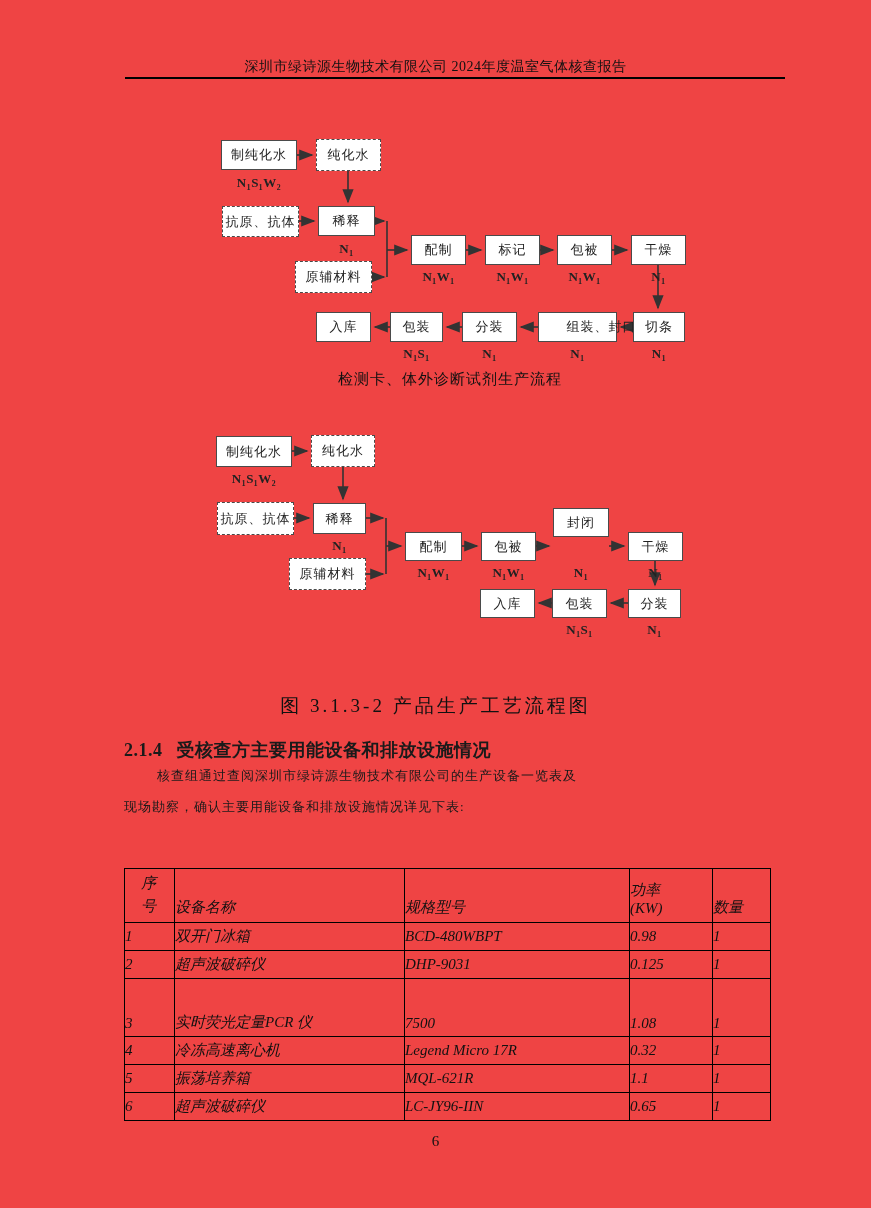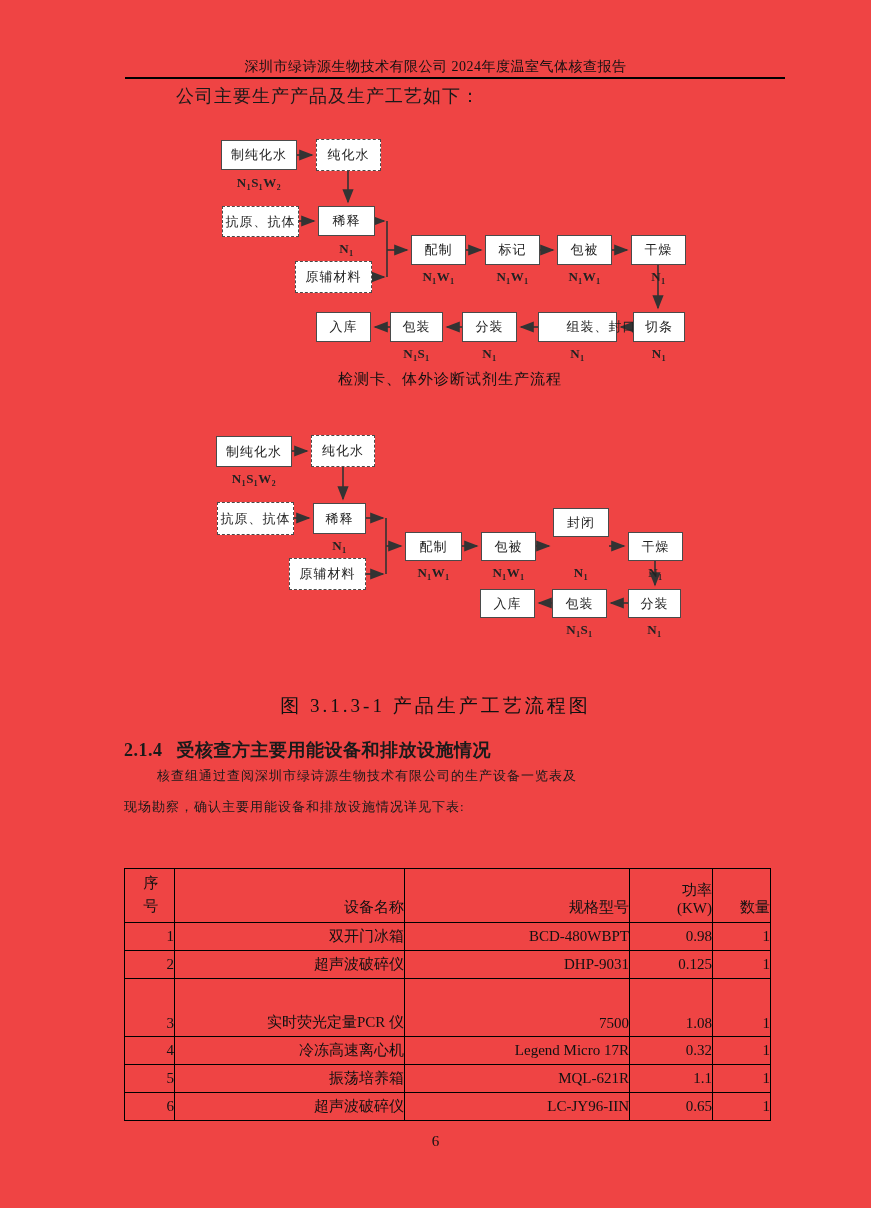--- a/index.html
+++ b/index.html
@@ -30,37 +30,36 @@
   
   .section-heading { top:738px; left:124px; font-size:18px; font-weight:bold; letter-spacing:0.5px; }
   .section-heading .num { margin-right:14px; }
   .para-line { left:124px; width:655px; font-size:13px; letter-spacing:1px; }
   .para-line.l1 { top:767px; padding-left:33px; }
   .para-line.l2 { top:798px; }
 
   
   .table-title { top:841px; left:0; width:871px; text-align:center; font-size:17px; font-weight:bold; letter-spacing:1px; }
   table.equip { position:absolute; top:868px; left:124px; width:646px; border-collapse:collapse; table-layout:fixed; }
-  table.equip th, table.equip td { border:1.5px solid #000; text-align:right; font-size:15px; font-weight:normal; color:#111; padding:0; }
+  table.equip th, table.equip td { border:1.5px solid #000; text-align:left; font-size:15px; font-weight:normal; color:#111; padding:0;font-style:italic; }
   table.equip thead th { height:54px; vertical-align:bottom; padding-bottom:5px; }
   .seq-head { width:1.15em; margin:0 auto; word-break:break-all; line-height:1.5; }
   table.equip tbody tr td { height:28px; vertical-align:middle; }
   table.equip tbody tr.tall td { height:58px; vertical-align:bottom; padding-bottom:4px; }
 
   .page-number { top:1133px; left:0; width:871px; text-align:center; font-size:15px; color:#111; }
 </style>
 </head>
 <body>
 
 <div id="page">
 
   <div class="abs doc-header">深圳市绿诗源生物技术有限公司 2024年度温室气体核查报告</div>
   <div class="abs header-rule"></div>
 
-  <div class="abs intro">公司主要生产产品及生产工艺如下：</div>
 
   <svg class="arrows" viewBox="0 0 871 1208" xmlns="http://www.w3.org/2000/svg">
     <defs>
       <marker id="arr" markerWidth="9" markerHeight="8" refX="8" refY="3.5" orient="auto">
         <path d="M0,0 L9,3.5 L0,7 z" fill="#333"></path>
       </marker>
     </defs>
     <g stroke="#333" stroke-width="1.6" fill="none">
 
       <line x1="297" y1="155" x2="312" y2="155" marker-end="url(#arr)"></line>
@@ -141,21 +140,21 @@
   <div class="nlabel" style="left:553px; top:565px; width:56px;">N₁</div>
   <div class="nlabel" style="left:628px; top:565px; width:55px;">N₁</div>
 
   <div class="box" style="left:480px; top:589px; width:55px; height:29px;">入库</div>
   <div class="box" style="left:552px; top:589px; width:55px; height:29px;">包装</div>
   <div class="box" style="left:628px; top:589px; width:53px; height:29px;">分装</div>
   <div class="nlabel" style="left:552px; top:622px; width:55px;">N₁S₁</div>
   <div class="nlabel" style="left:628px; top:622px; width:53px;">N₁</div>
 
 
-  <div class="abs fig-caption">图 3.1.3-1  产品生产工艺流程图</div>
+  <div class="abs fig-caption">图 3.1.3-2  产品生产工艺流程图</div>
 
   <div class="abs section-heading">
     <span class="num">2.1.4</span><span>受核查方主要用能设备和排放设施情况</span>
   </div>
   <div class="abs para-line l1">核查组通过查阅深圳市绿诗源生物技术有限公司的生产设备一览表及</div>
   <div class="abs para-line l2">现场勘察，确认主要用能设备和排放设施情况详见下表:</div>
 
 
   <table class="equip">
     <colgroup>

